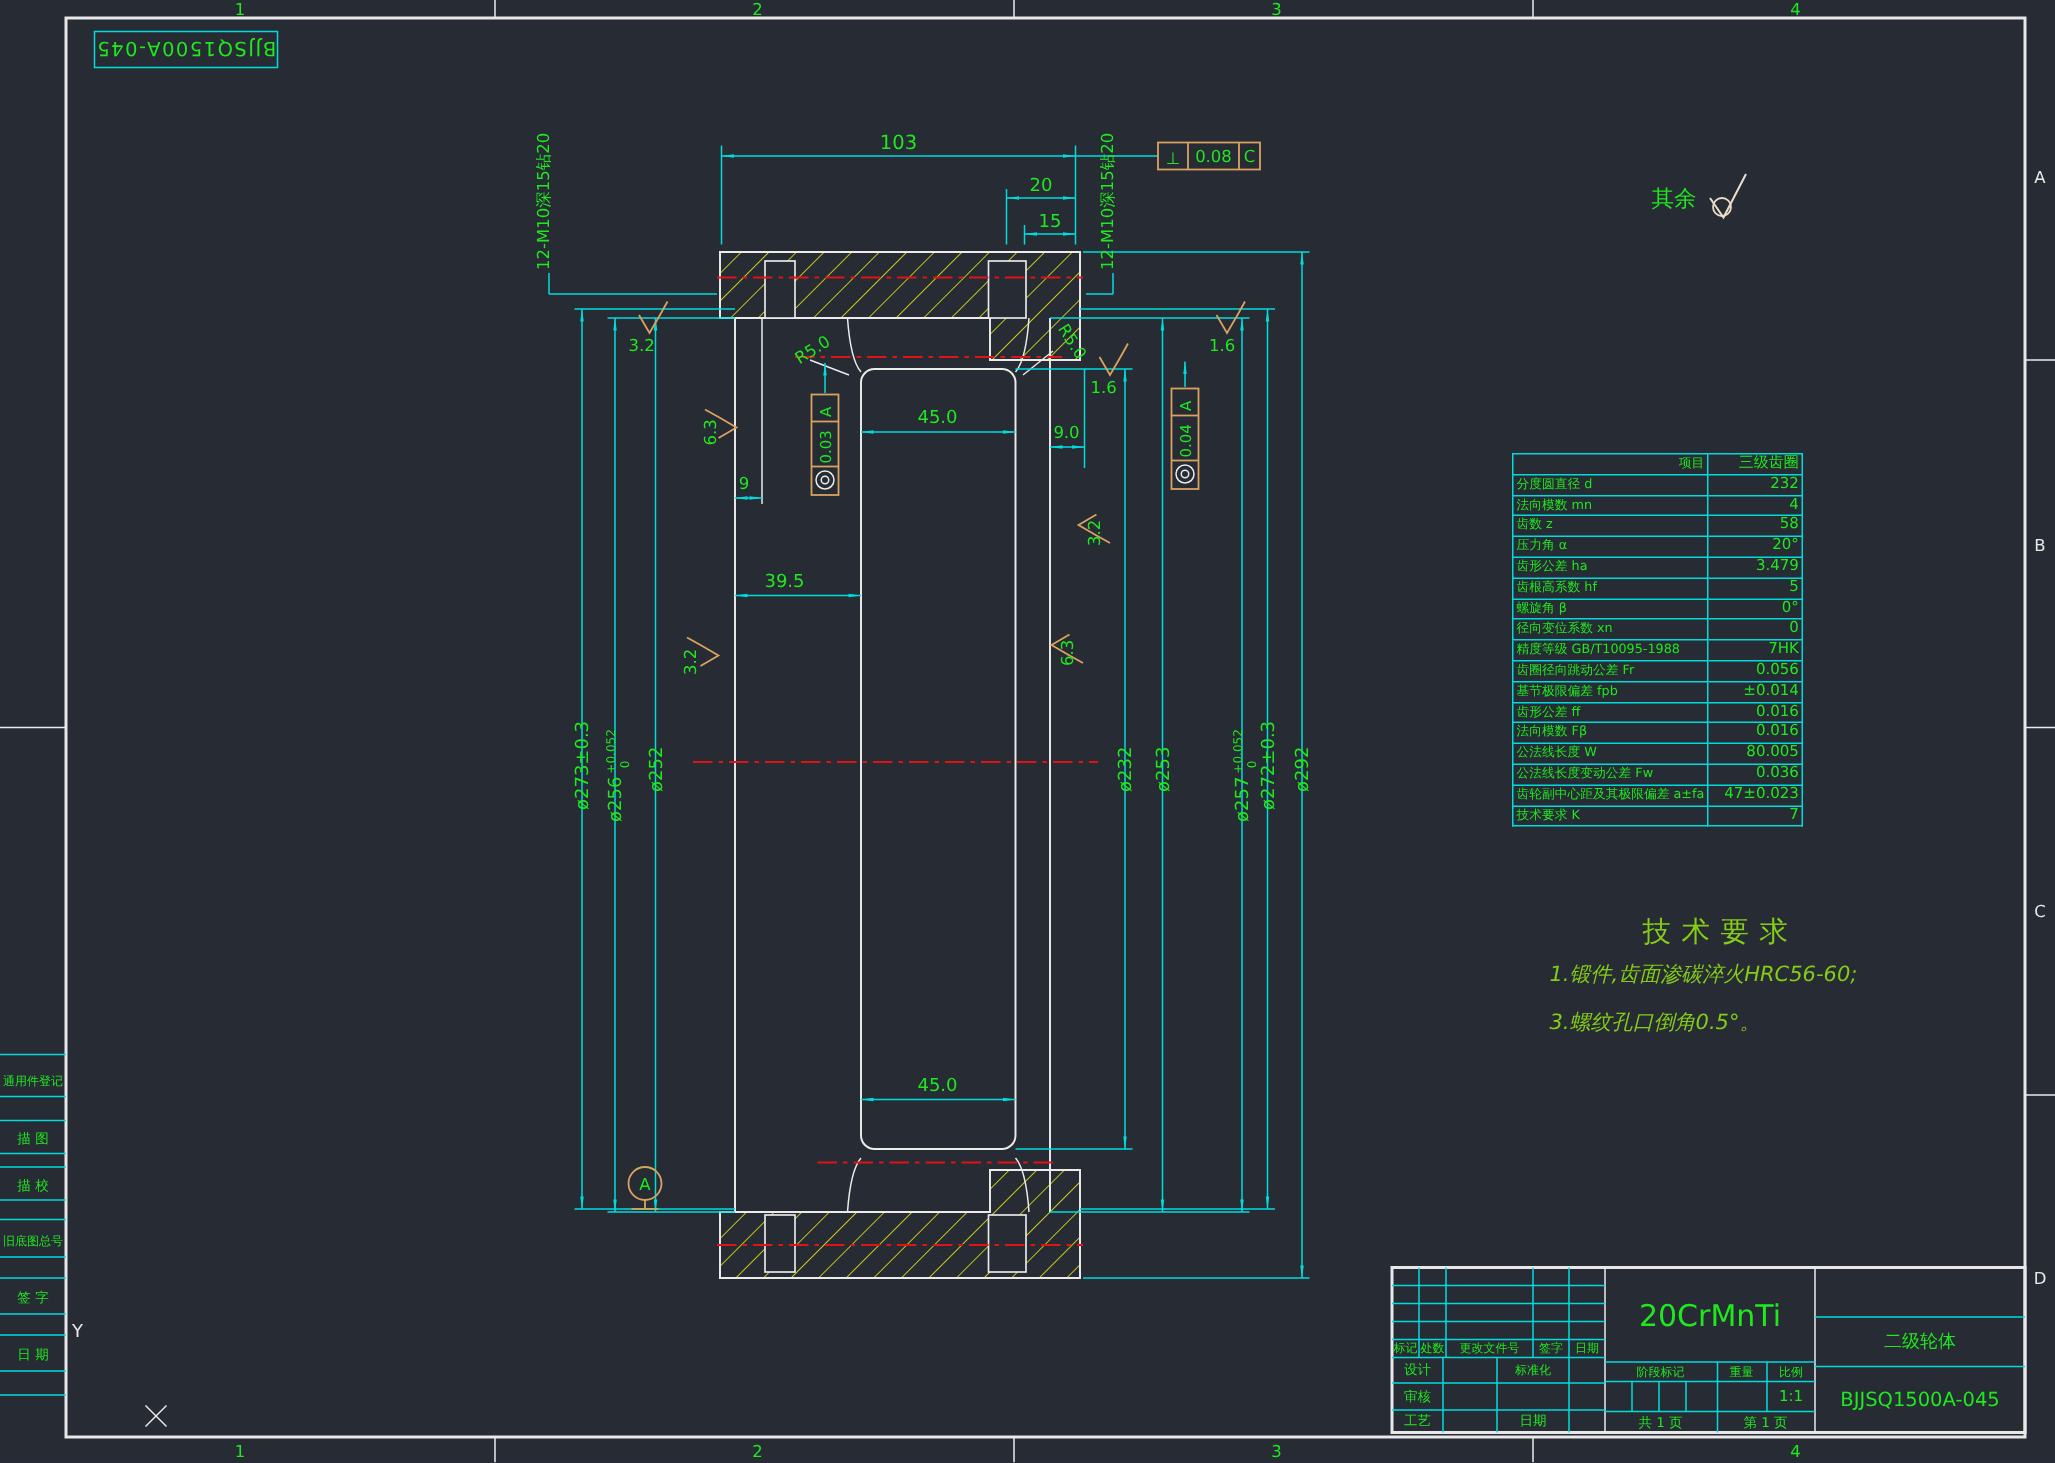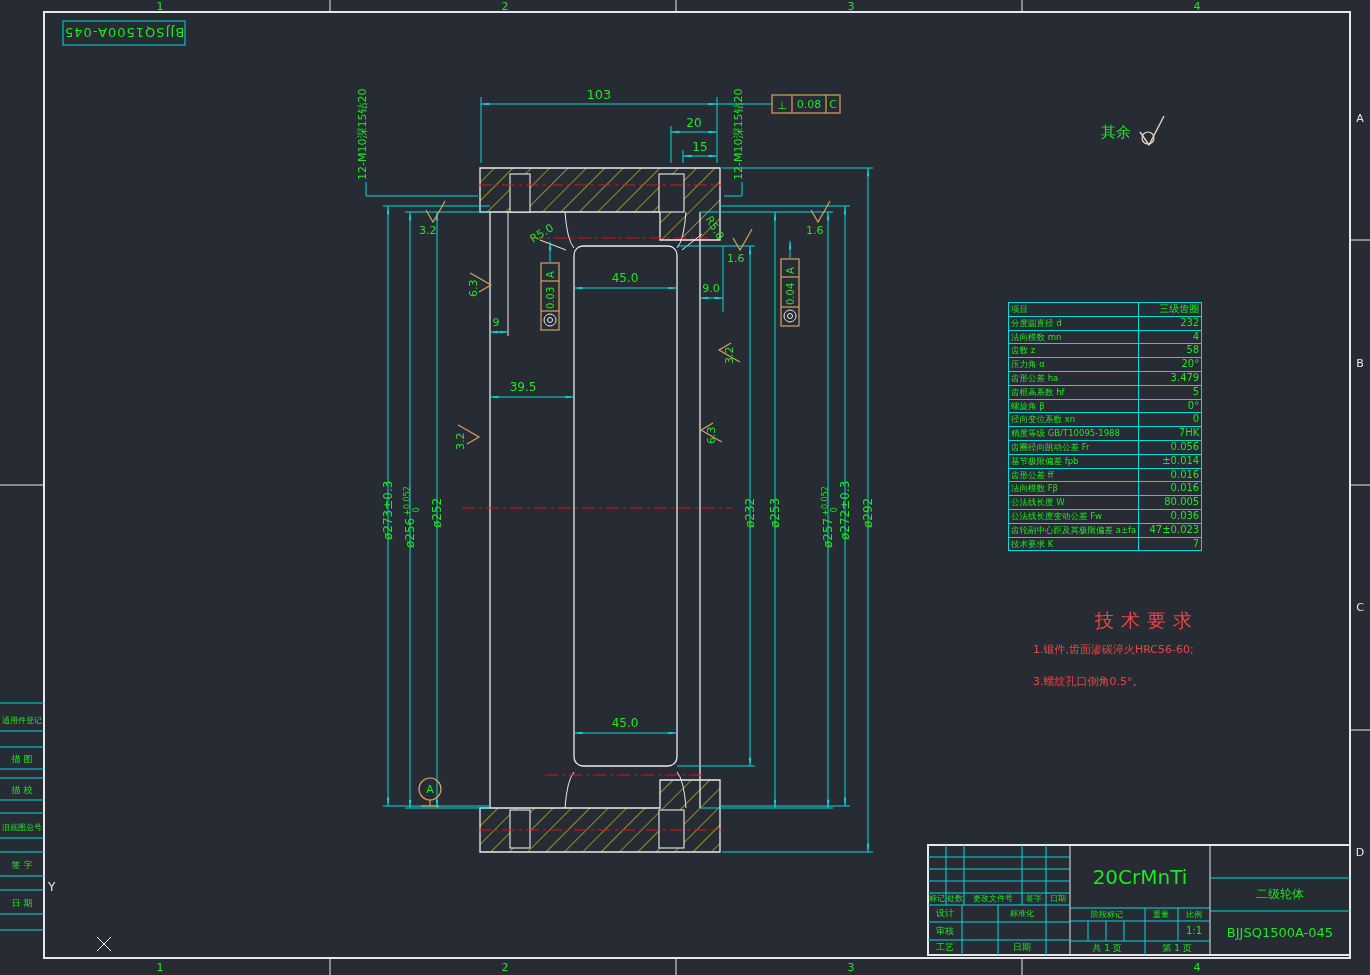--- a/index.html
+++ b/index.html
@@ -22,23 +22,23 @@
   .g12{font-size:12px}.g13{font-size:13px}.g15{font-size:15px}.g20{font-size:20px}
   .ts{font-size:8px}
   .mid{text-anchor:middle}
   
   #gtable{position:absolute;left:1008px;top:302px;border-collapse:collapse;}
   #gtable td{border:1px solid #00dcdc;color:#1fe81f;height:12.8px;line-height:12.8px;
              padding:0 2px;white-space:nowrap;}
   #gtable td.l{width:115px;font-size:8.5px;}
   #gtable td.v{width:58px;font-size:10px;text-align:right;}
   
-  #techreq{position:absolute;left:1033px;top:608px;width:300px;color:#ef4444;}
+  #techreq{position:absolute;left:1033px;top:608px;width:300px;color:#84cc16;}
   #techreq .title{font-size:19px;letter-spacing:7px;margin-left:62px;}
-  #techreq .item{font-size:11px;line-height:32px;margin-top:0;white-space:nowrap;}
+  #techreq .item{font-size:14px;line-height:32px;margin-top:0;white-space:nowrap;font-style:italic;}
   #techreq .item:first-of-type{margin-top:14px;}
 </style>
 </head>
 <body>
 
 <div id="sheet">
 
 <svg width="1370" height="975" viewBox="0 0 1370 975">
   <defs>
     <pattern id="h" width="13" height="13" patternUnits="userSpaceOnUse" patternTransform="rotate(45)">
@@ -333,21 +333,21 @@
     <line x1="1210" y1="878" x2="1350" y2="878" class="cy"></line>
     <line x1="1210" y1="911" x2="1350" y2="911" class="cy"></line>
     <text x="1280" y="898" class="g g12 mid">二级轮体</text>
     <text x="1280" y="937" class="g g13 mid">BJJSQ1500A-045</text>
   </g>
 </svg>
 
 <table id="gtable">
   <tbody>
         <tr>
-    <td class="l" style="text-align:left">项目</td>
+    <td class="l" style="text-align:right">项目</td>
     <td class="v">三级齿圈</td>
   </tr>
   <tr>
           <td class="l">分度圆直径 d</td>
           <td class="v">232</td>
         </tr>
   <tr>
           <td class="l">法向模数 mn</td>
           <td class="v">4</td>
         </tr>

